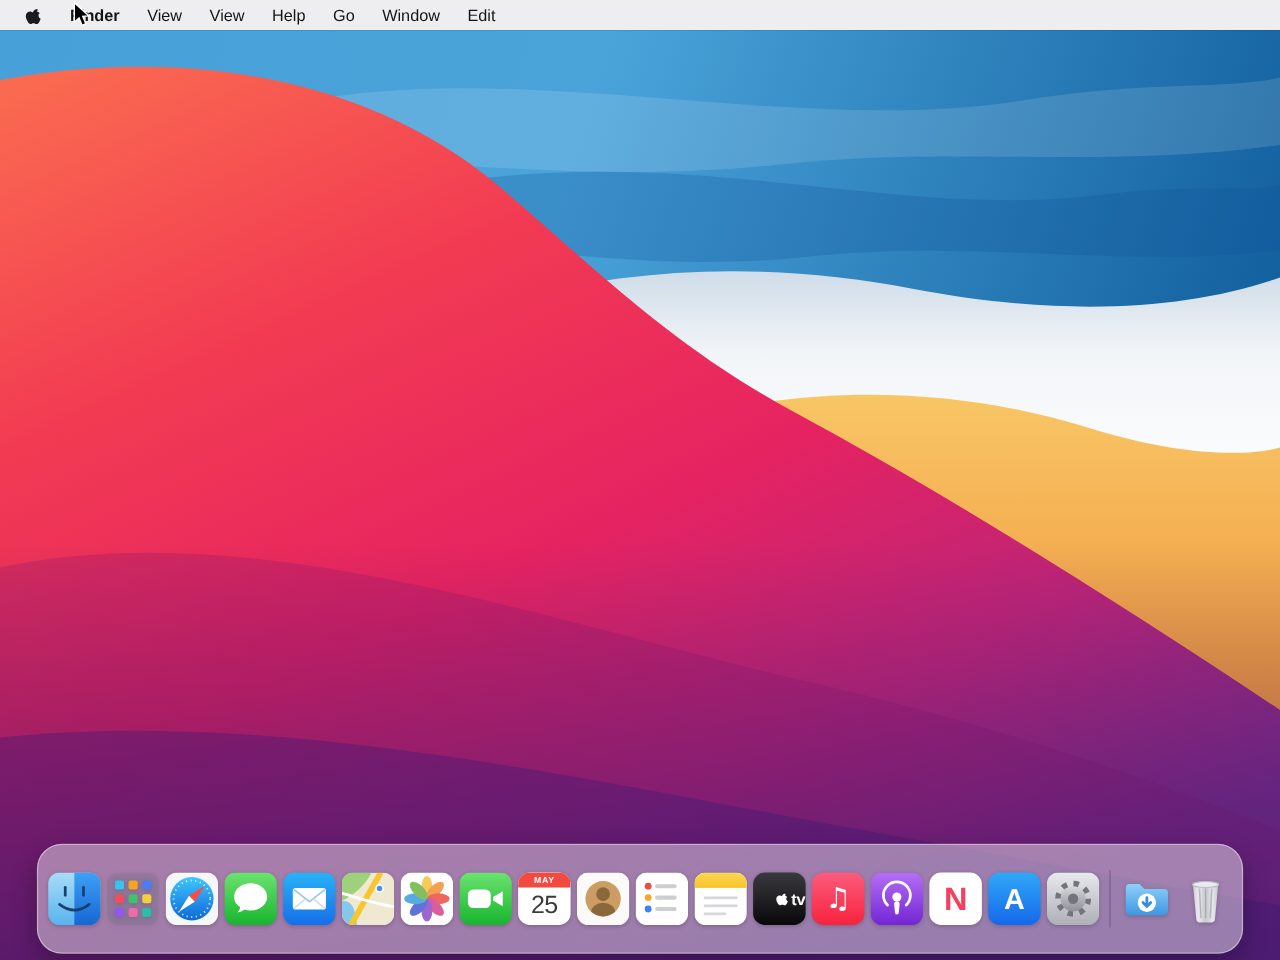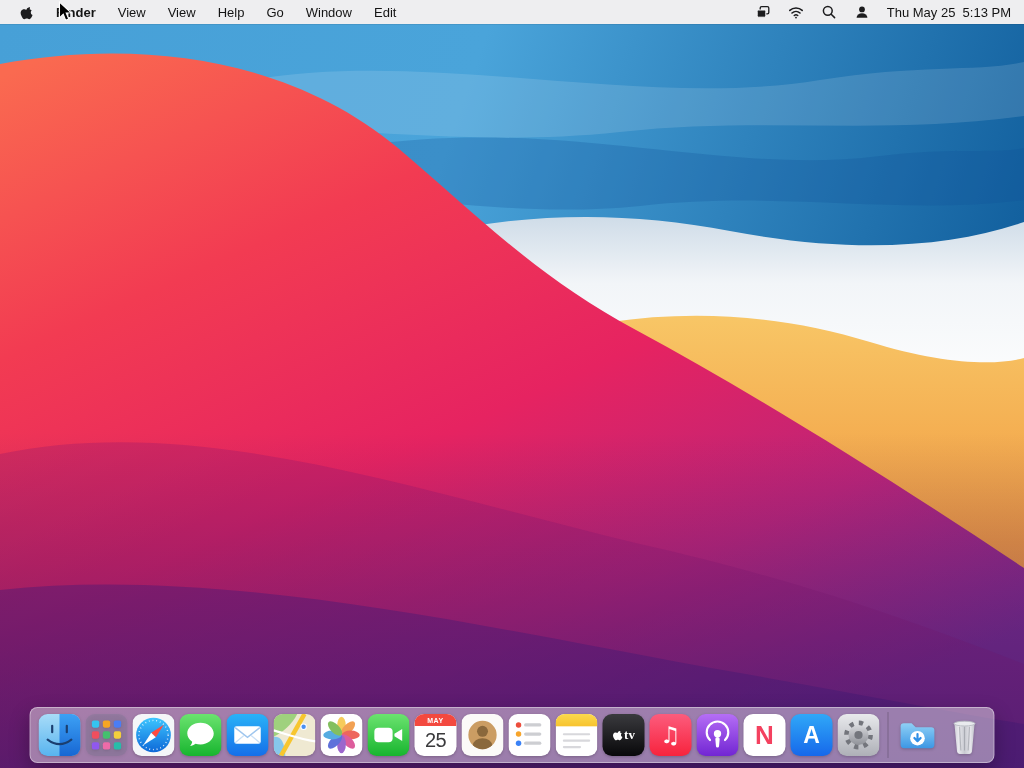--- a/index.html
+++ b/index.html
@@ -17,36 +17,36 @@
   .mb-item{cursor:default;}
   .mb-right{margin-left:auto;display:flex;align-items:center;gap:17px;padding-right:13px;}
   .mb-icon{width:16px;height:16px;display:block;}
   .mb-clock{font-size:13px;white-space:pre;}
 
   
   .cursor{position:absolute;left:58px;top:1px;width:14px;height:21px;z-index:50;pointer-events:none;}
 
   
   .dock{position:absolute;left:50%;bottom:5px;transform:translateX(-50%);
-    display:flex;align-items:center;gap:5px;padding:4px 8px;
+    display:flex;align-items:center;gap:5px;padding:20px 8px;
     background:rgba(246,246,246,0.45);border:1px solid rgba(255,255,255,0.4);
-    border-radius:8px;box-shadow:0 8px 20px rgba(0,0,0,0.28);z-index:9;}
+    border-radius:20px;box-shadow:0 8px 20px rgba(0,0,0,0.28);z-index:9;}
   .dock-item{width:42px;height:42px;flex:none;position:relative;
     filter:drop-shadow(0 1.5px 1.5px rgba(0,0,0,0.22));}
   .dock-item>svg{display:block;width:42px;height:42px;}
   .appdiv{width:42px;height:42px;border-radius:9.5px;box-sizing:border-box;}
   .dock-divider{width:1px;height:46px;background:rgba(0,0,0,0.22);margin:0 3px;flex:none;}
 
   .cal{background:#fff;display:flex;flex-direction:column;align-items:stretch;overflow:hidden;}
   .cal-month{background:#f3493f;color:#fff;font-size:7px;font-weight:700;letter-spacing:0.6px;
     text-align:center;padding:2.5px 0 2px 0;}
   .cal-day{flex:1;display:flex;align-items:center;justify-content:center;
     font-size:20px;color:#3a3a3c;letter-spacing:-0.5px;}
 
-  .tv{background:linear-gradient(180deg,#3a3a3e,#08080a);display:flex;align-items:center;justify-content:center;gap:1px;font-family:Liberation Serif, serif;}
+  .tv{background:linear-gradient(180deg,#3a3a3e,#08080a);display:flex;align-items:center;justify-content:flex-end;gap:1px;}
   .tv-apple{width:11px;height:12px;display:block;margin-top:-1px;}
   .tv-text{color:#fff;font-weight:700;font-size:13px;}
 
   .music{background:linear-gradient(180deg,#fc5c7d,#f7233d);display:flex;align-items:center;justify-content:center;}
   .music-note{color:#fff;font-size:23px;font-family:"DejaVu Sans",sans-serif;line-height:1;}
 
   .news{background:#fff;display:flex;align-items:center;justify-content:center;}
   .news-n{font-weight:700;font-size:26px;color:#f4415f;line-height:1;}
 
   .appstore{background:linear-gradient(180deg,#30a8f8,#1668ea);display:flex;align-items:center;justify-content:center;}
@@ -104,41 +104,20 @@
         <path fill="#1c1c1e" d="M7 3.6 C7.7 2.8 8.9 2.2 10 2.3 C10.1 3.4 9.7 4.4 9 5.1 C8.4 5.8 7.3 6.4 6.3 6.3 C6.2 5.2 6.5 4.3 7 3.6 Z M10.8 7.4 C10.8 9.2 12.4 9.9 12.5 9.9 C12.5 10 12.2 11.2 11.5 12.3 C10.9 13.3 10.2 14.2 9.2 14.2 C8.2 14.2 7.9 13.6 6.8 13.6 C5.7 13.6 5.3 14.2 4.4 14.2 C3.4 14.2 2.7 13.2 2.1 12.2 C0.9 10.2 0 7.6 1.2 5.8 C1.8 4.8 2.9 4.2 4 4.2 C5 4.2 5.8 4.8 6.4 4.8 C7 4.8 8 4.1 9.1 4.2 C9.6 4.2 10.9 4.4 11.7 5.6 C11.6 5.7 10.8 6.2 10.8 7.4 Z"></path>
       </svg>
       <span class="mb-app mb-item">Finder</span>
       <span class="mb-item">View</span>
       <span class="mb-item">View</span>
       <span class="mb-item">Help</span>
       <span class="mb-item">Go</span>
       <span class="mb-item">Window</span>
       <span class="mb-item">Edit</span>
     </div>
-    <div class="mb-right">
-      <svg class="mb-icon" viewBox="0 0 16 16">
-        <rect x="5.2" y="2.6" width="8.6" height="7.2" rx="1.4" fill="none" stroke="#1c1c1e" stroke-width="1.3"></rect>
-        <rect x="2.2" y="6" width="8.6" height="7.2" rx="1.4" fill="#1c1c1e" stroke="#f6f6f8" stroke-width="1"></rect>
-      </svg>
-      <svg class="mb-icon" viewBox="0 0 16 16" fill="none" stroke="#1c1c1e" stroke-width="1.6" stroke-linecap="round">
-        <path d="M1.8 6.4 C5.2 3.2 10.8 3.2 14.2 6.4"></path>
-        <path d="M4 9 C6.3 6.9 9.7 6.9 12 9"></path>
-        <path d="M6.3 11.5 C7.3 10.6 8.7 10.6 9.7 11.5"></path>
-        <circle cx="8" cy="13.6" r="0.9" fill="#1c1c1e" stroke="none"></circle>
-      </svg>
-      <svg class="mb-icon" viewBox="0 0 16 16" fill="none" stroke="#1c1c1e" stroke-width="1.5" stroke-linecap="round">
-        <circle cx="6.8" cy="6.8" r="4.4"></circle>
-          <path d="M10.2 10.2 13.6 13.6"></path>
-      </svg>
-      <svg class="mb-icon" viewBox="0 0 16 16" fill="#1c1c1e">
-        <circle cx="8" cy="5.4" r="2.9"></circle>
-          <path d="M2.6 13.8 a5.4 4.6 0 0 1 10.8 0 z"></path>
-      </svg>
-      <span class="mb-clock">Thu May 25  5:13 PM</span>
-    </div>
   </div>
 
   <svg class="cursor" viewBox="0 0 12 19">
     <path d="M1 1 L1 15.2 L4.4 12 L6.6 17.4 L9.3 16.2 L7.1 10.9 L11.6 10.6 Z" fill="#000" stroke="#fff" stroke-width="1"></path>
   </svg>
 
   <div class="dock">
 
     <div class="dock-item">
       <svg viewBox="0 0 46 46">

